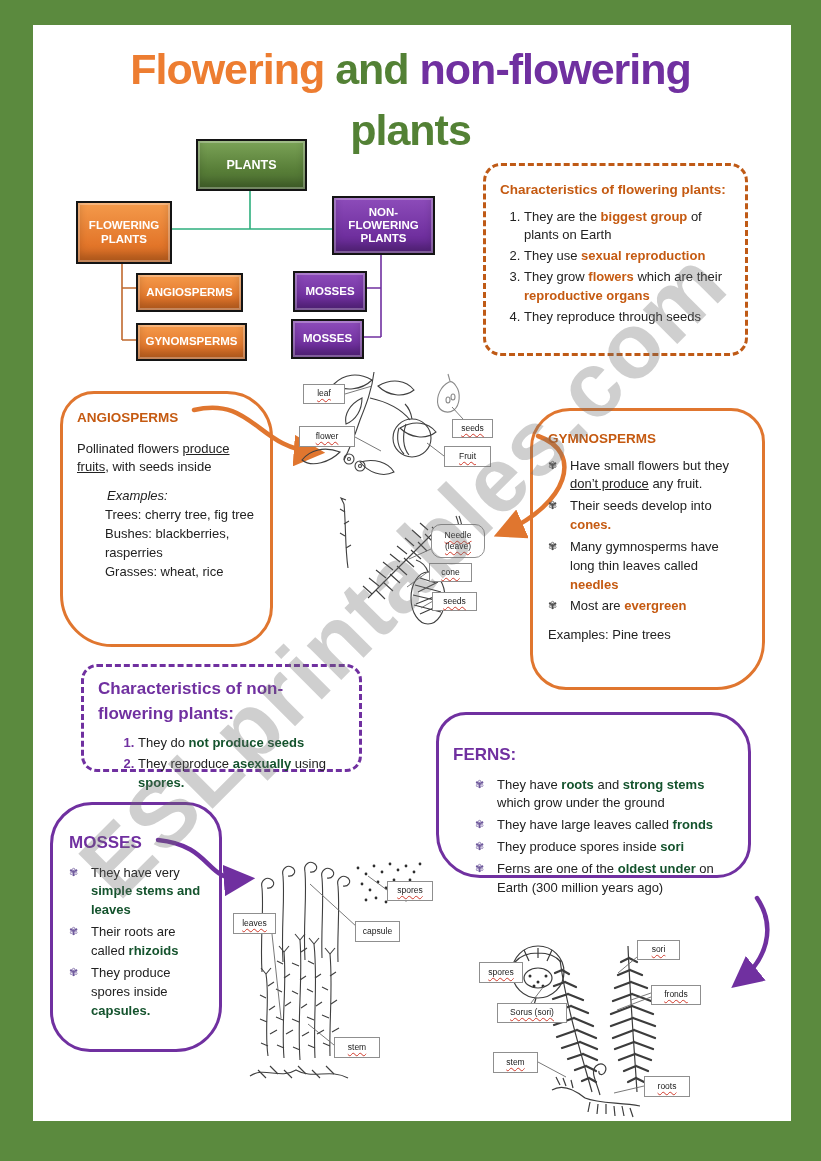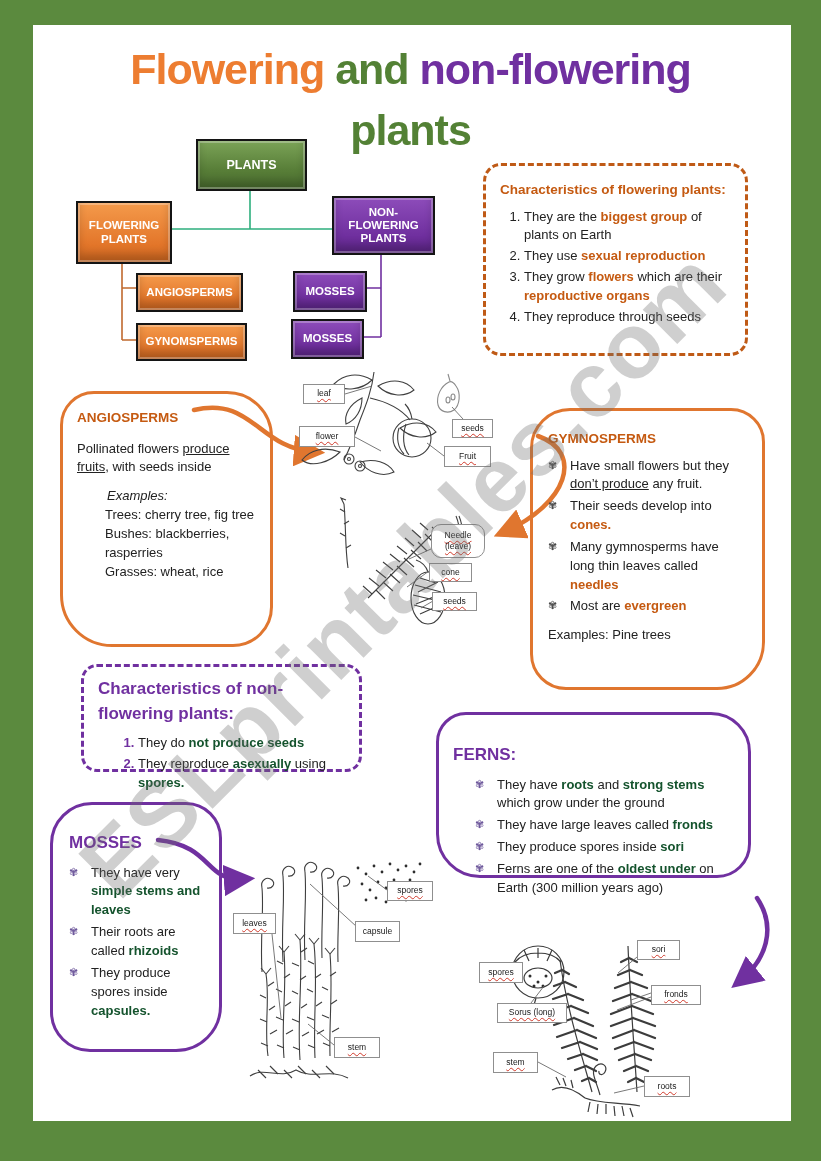--- a/index.html
+++ b/index.html
@@ -333,21 +333,21 @@
   <div class="dlabel" style="left:637px;top:940px;width:43px;height:20px;">
       <span class="rl">sori</span>
     </div>
   <div class="dlabel" style="left:479px;top:962px;width:44px;height:21px;">
       <span class="rl">spores</span>
     </div>
   <div class="dlabel" style="left:651px;top:985px;width:50px;height:20px;">
       <span class="rl">fronds</span>
     </div>
   <div class="dlabel" style="left:497px;top:1003px;width:70px;height:20px;">
-      <span class="rl">Sorus (long)</span>
+      <span class="rl">Sorus (sori)</span>
     </div>
   <div class="dlabel" style="left:493px;top:1052px;width:45px;height:21px;">
       <span class="rl">stem</span>
     </div>
   <div class="dlabel" style="left:644px;top:1076px;width:46px;height:21px;">
       <span class="rl">roots</span>
     </div>
 
   <div class="watermark">ESLprintables.com</div>
 

